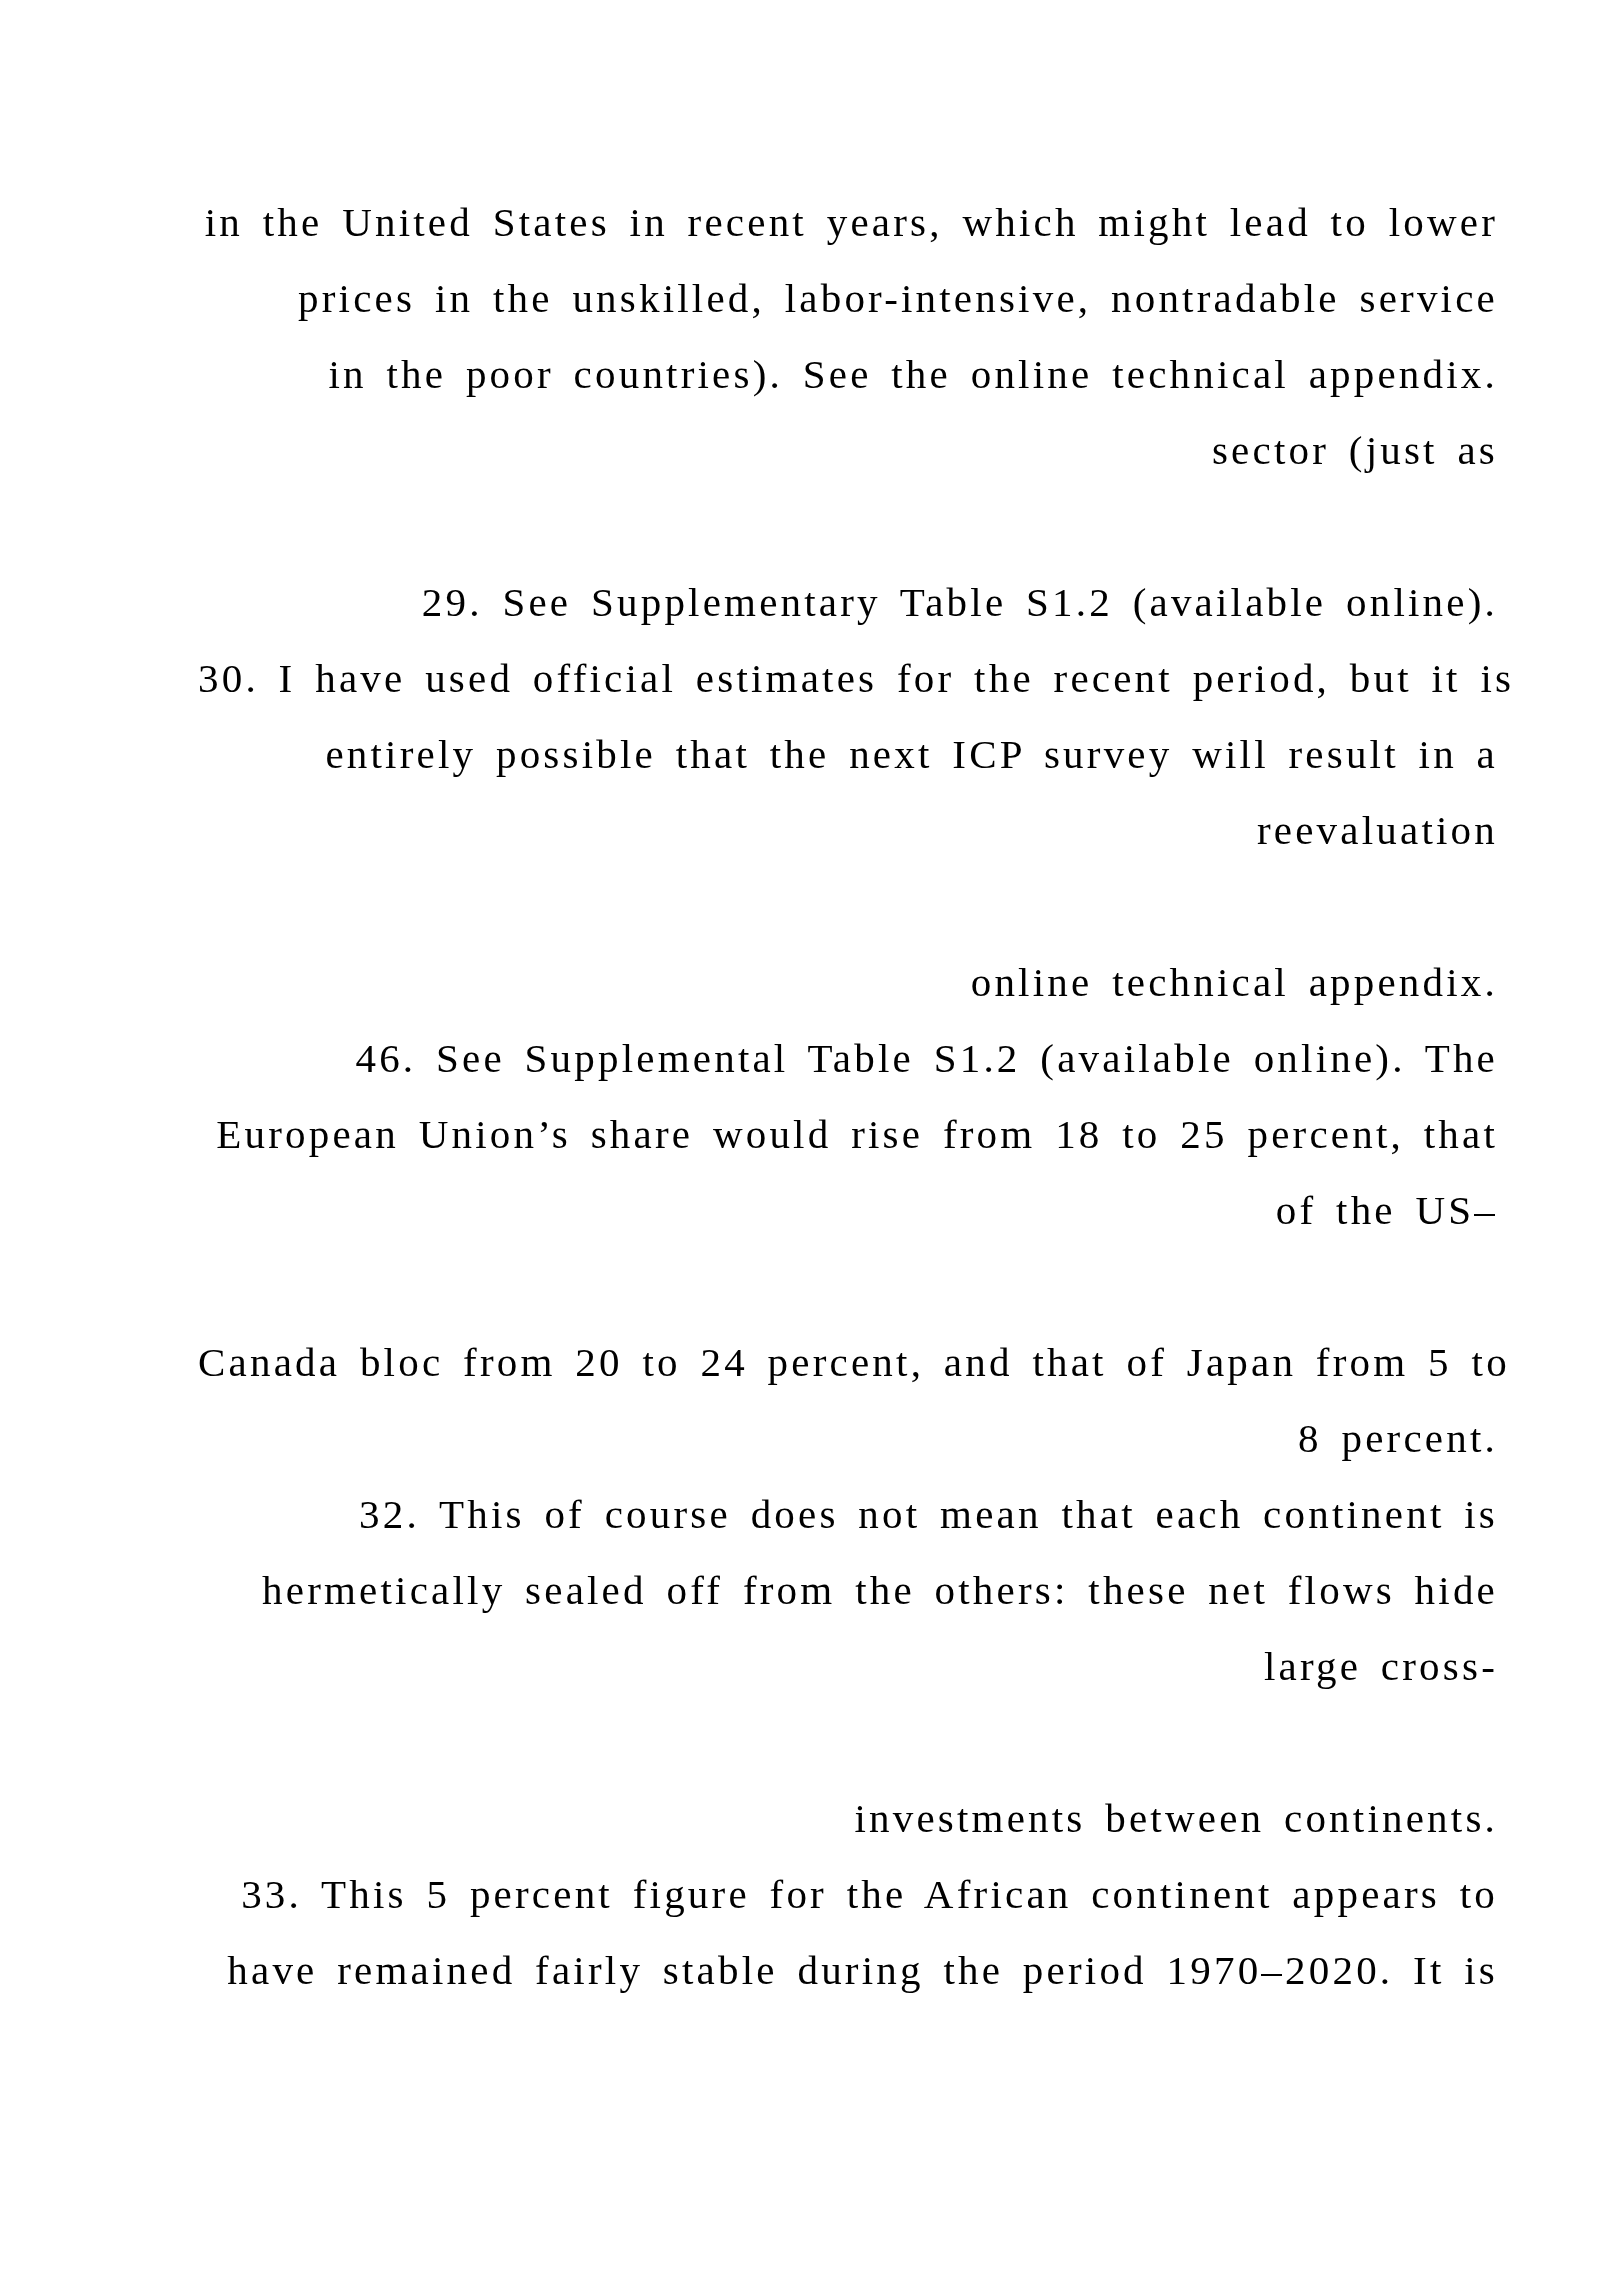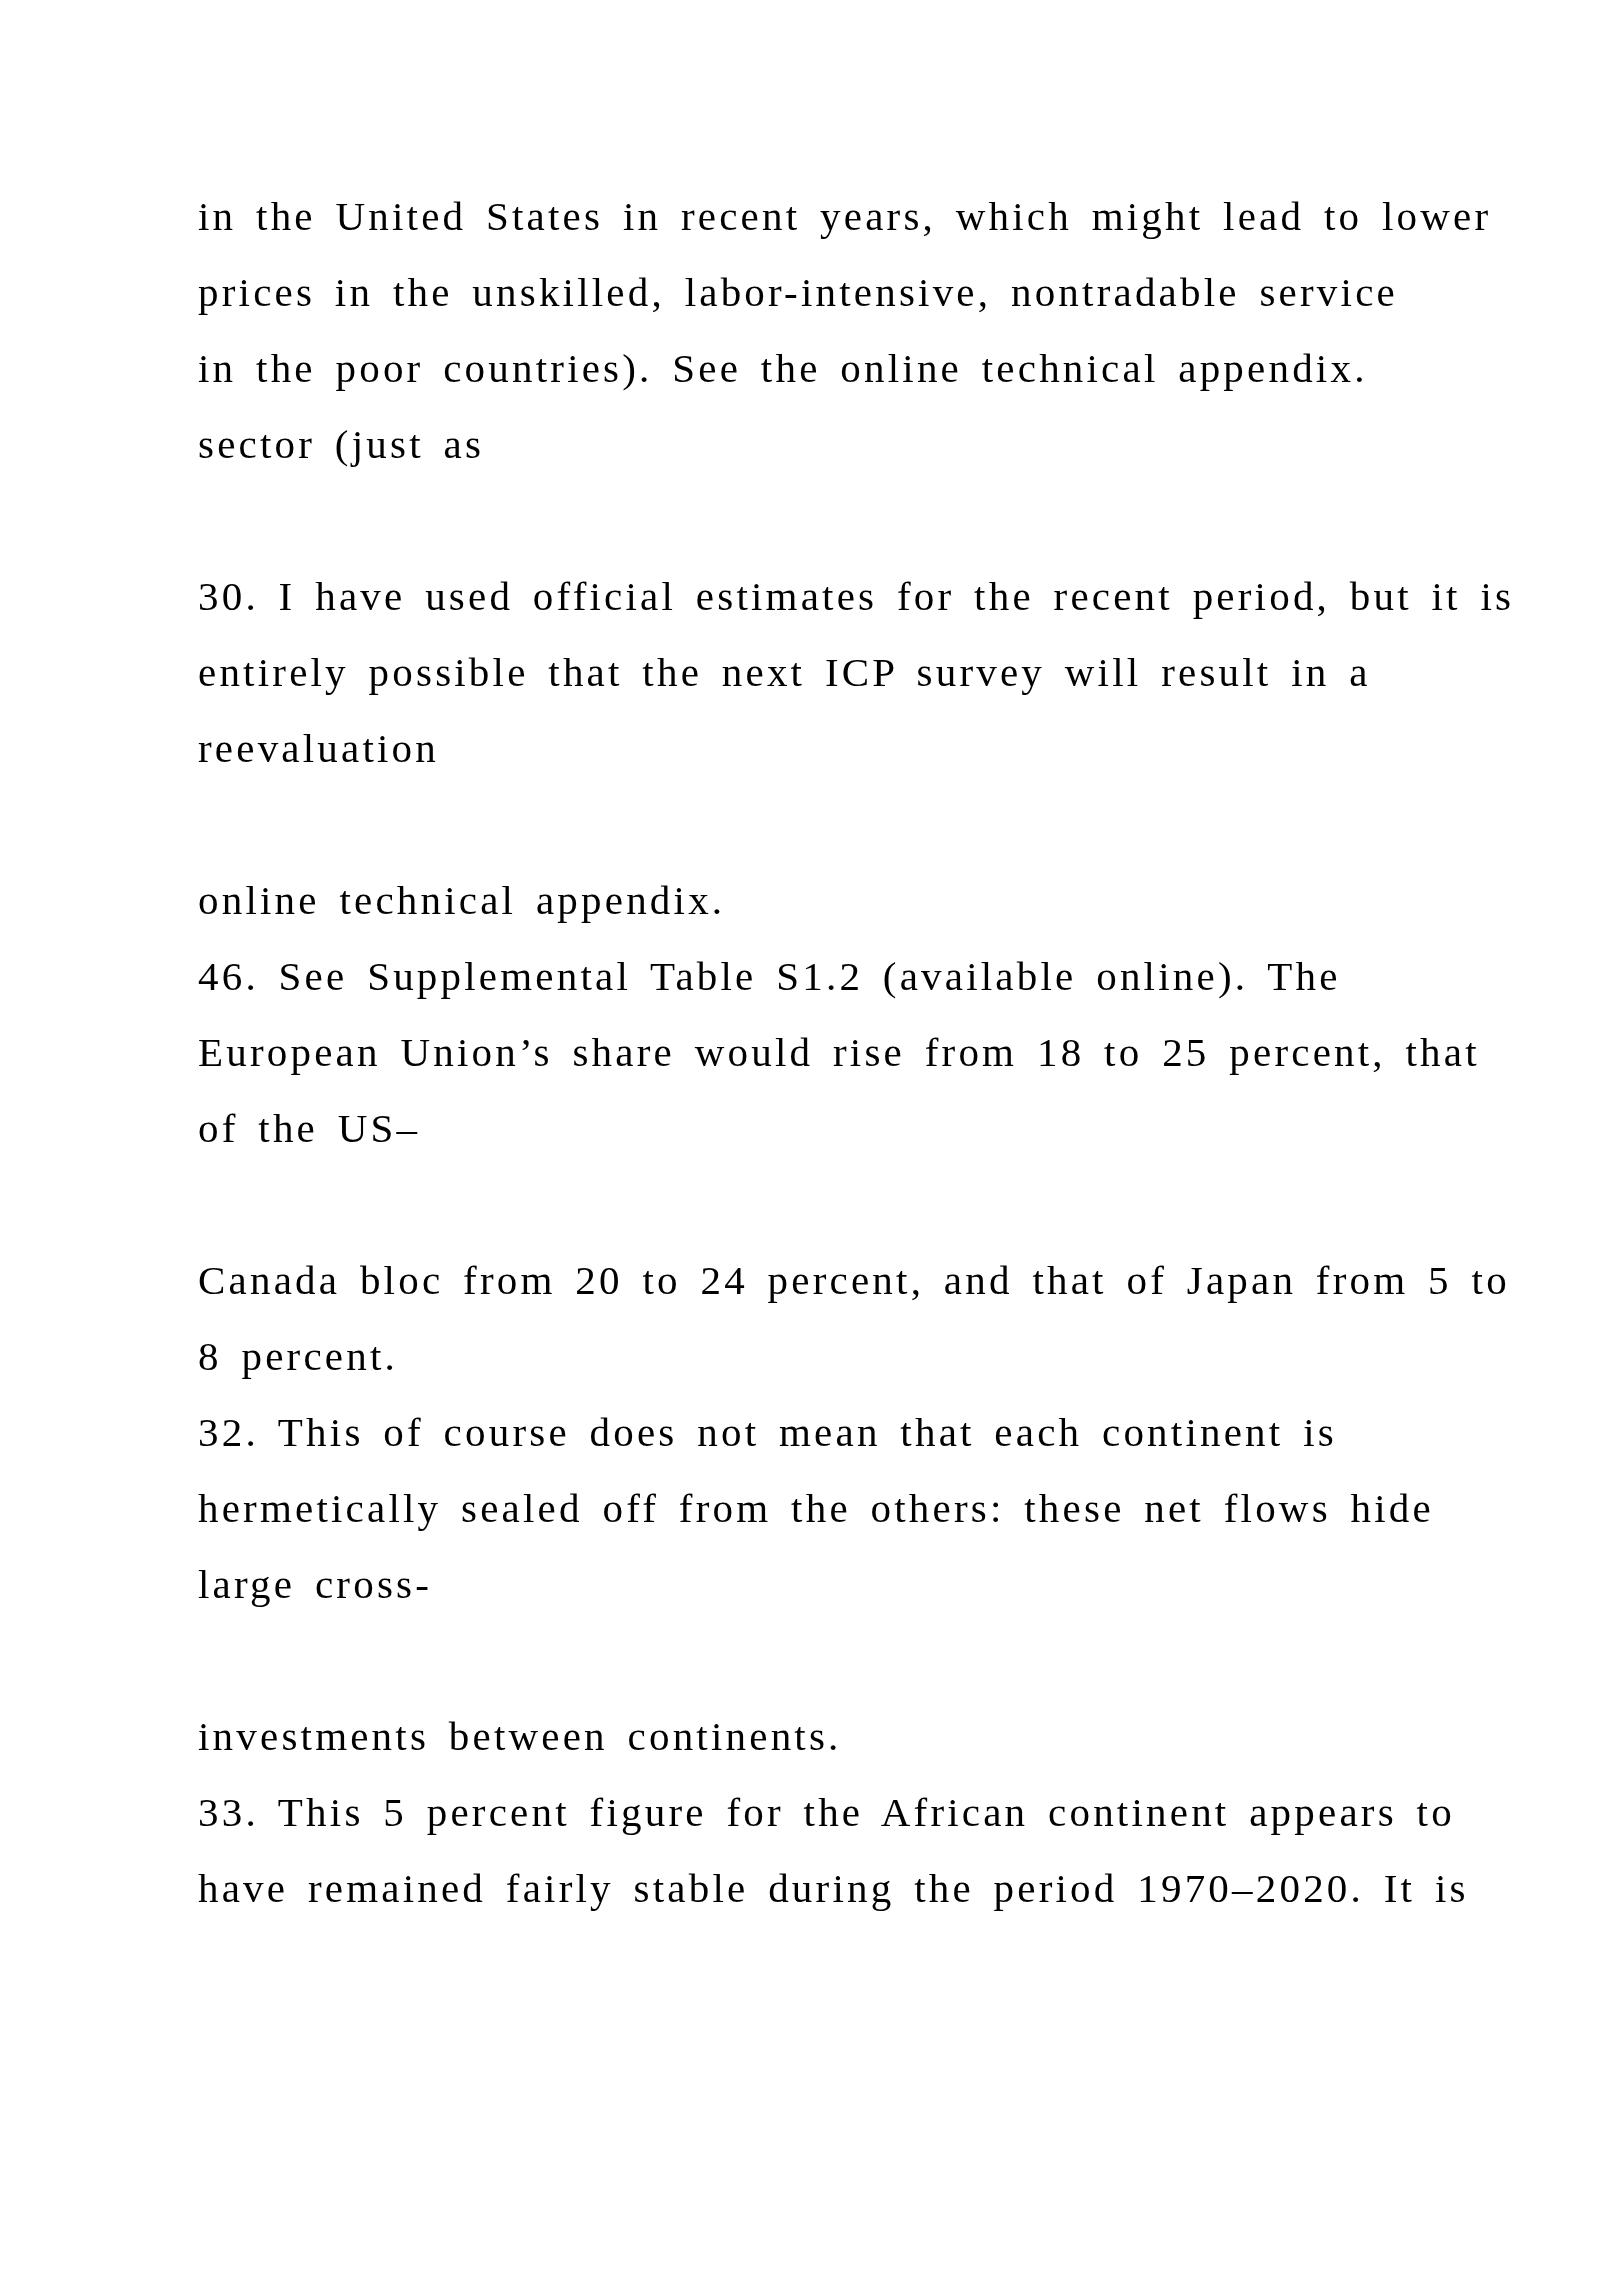--- a/index.html
+++ b/index.html
@@ -17,22 +17,23 @@
     left: 0;
     top: 0;
     width: 1623px;
     height: 2295px;
     background: #ffffff;
     overflow: hidden;
   }
   .doc {
     position: absolute;
     left: 198px;
-    top: 178px;
+    top: 184px;
     width: 1300px;
+    text-align: right;
   }
   .line {
     height: 76px;
     line-height: 76px;
     font-family: "Liberation Serif", "DejaVu Serif", serif;
     font-size: 41px;
     color: #000000;
     letter-spacing: 3.2px;
     word-spacing: 6.3px;
     white-space: nowrap;
@@ -41,20 +42,21 @@
 </head>
 <body>
 
 <div class="page">
   <div class="doc">
     <div class="line">in the United States in recent years, which might lead to lower</div>
     <div class="line">prices in the unskilled, labor-intensive, nontradable service</div>
     <div class="line">in the poor countries). See the online technical appendix.</div>
     <div class="line">sector (just as</div>
     <div class="line"></div>
+    <div class="line">29. See Supplementary Table S1.2 (available online).</div>
     <div class="line">30. I have used official estimates for the recent period, but it is</div>
     <div class="line">entirely possible that the next ICP survey will result in a</div>
     <div class="line">reevaluation</div>
     <div class="line"></div>
     <div class="line">online technical appendix.</div>
     <div class="line">46. See Supplemental Table S1.2 (available online). The</div>
     <div class="line">European Union’s share would rise from 18 to 25 percent, that</div>
     <div class="line">of the US–</div>
     <div class="line"></div>
     <div class="line">Canada bloc from 20 to 24 percent, and that of Japan from 5 to</div>

